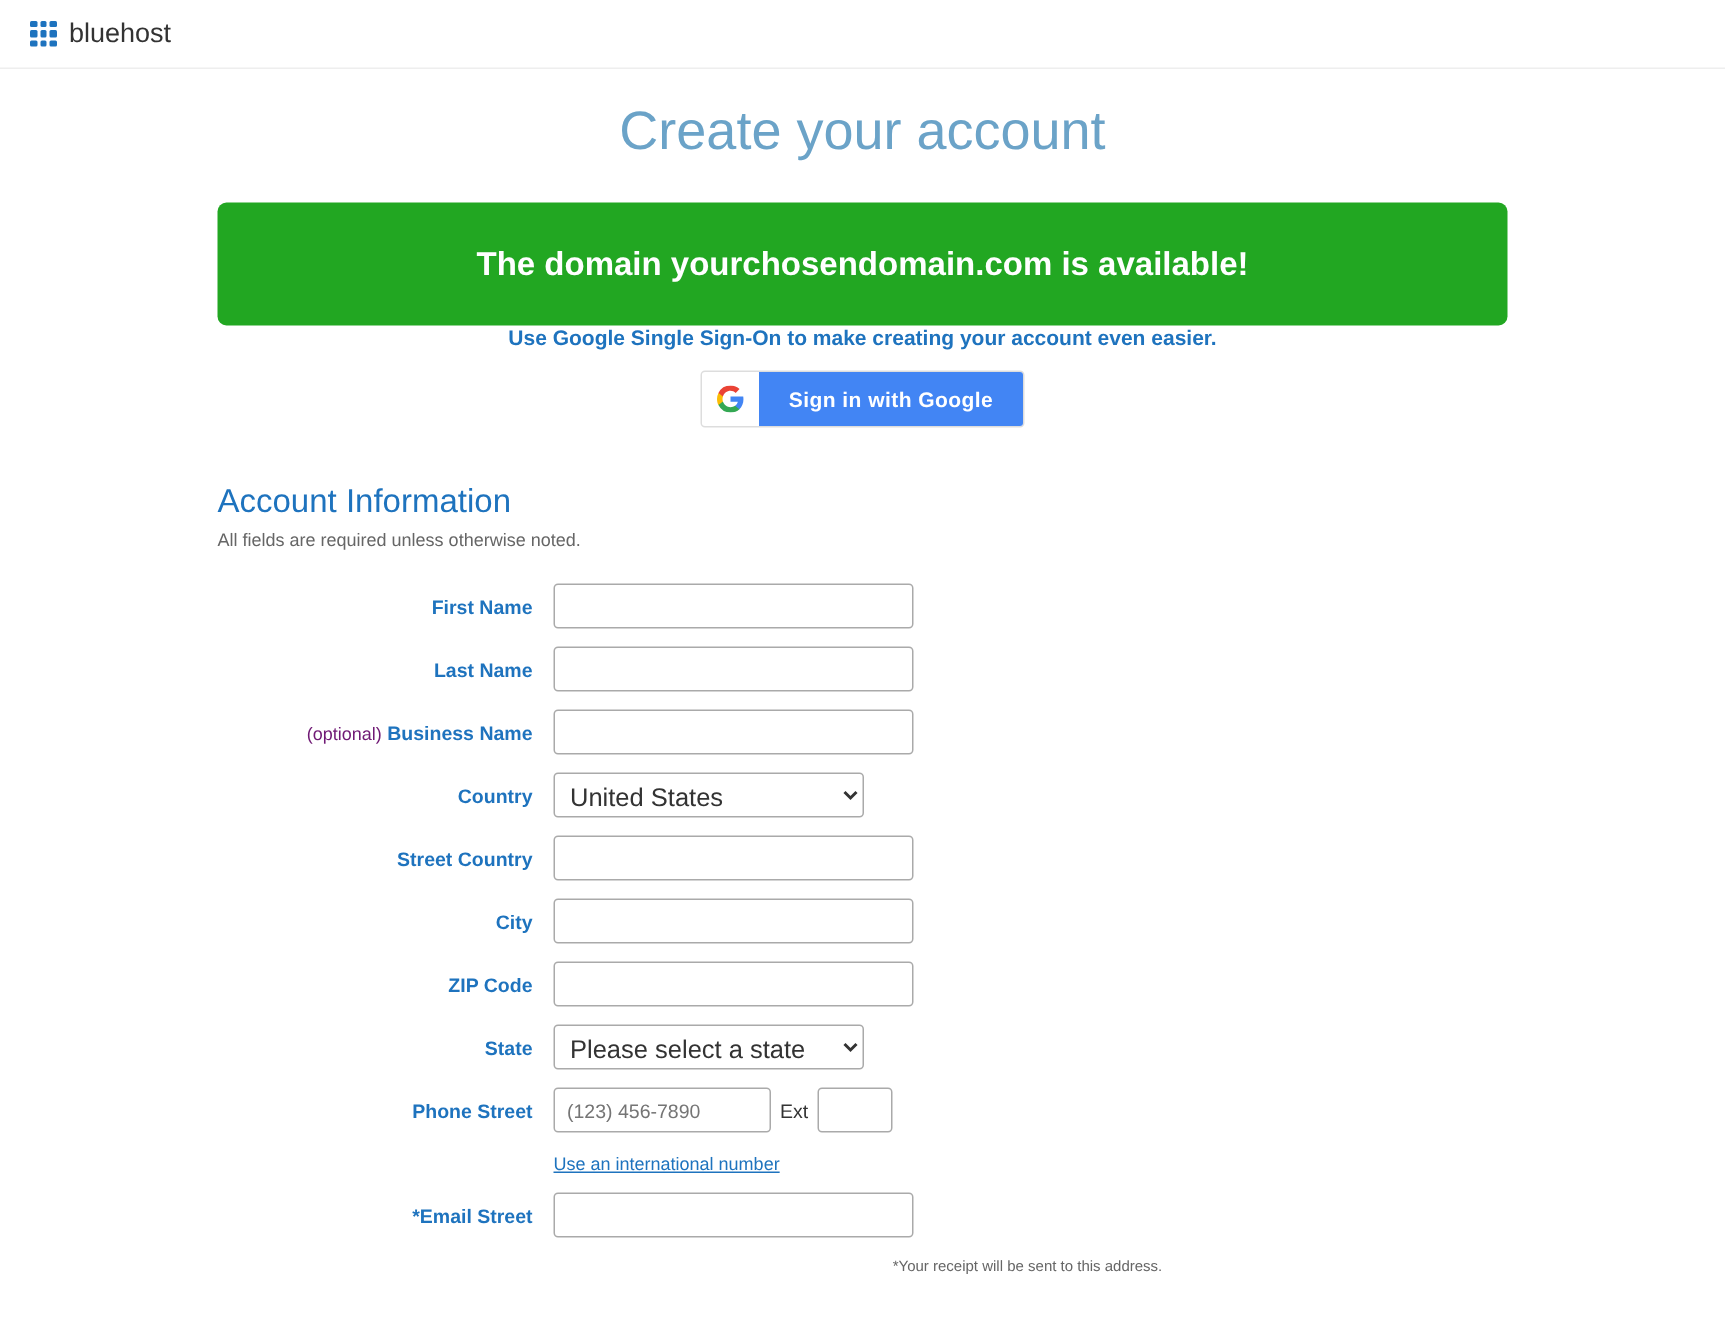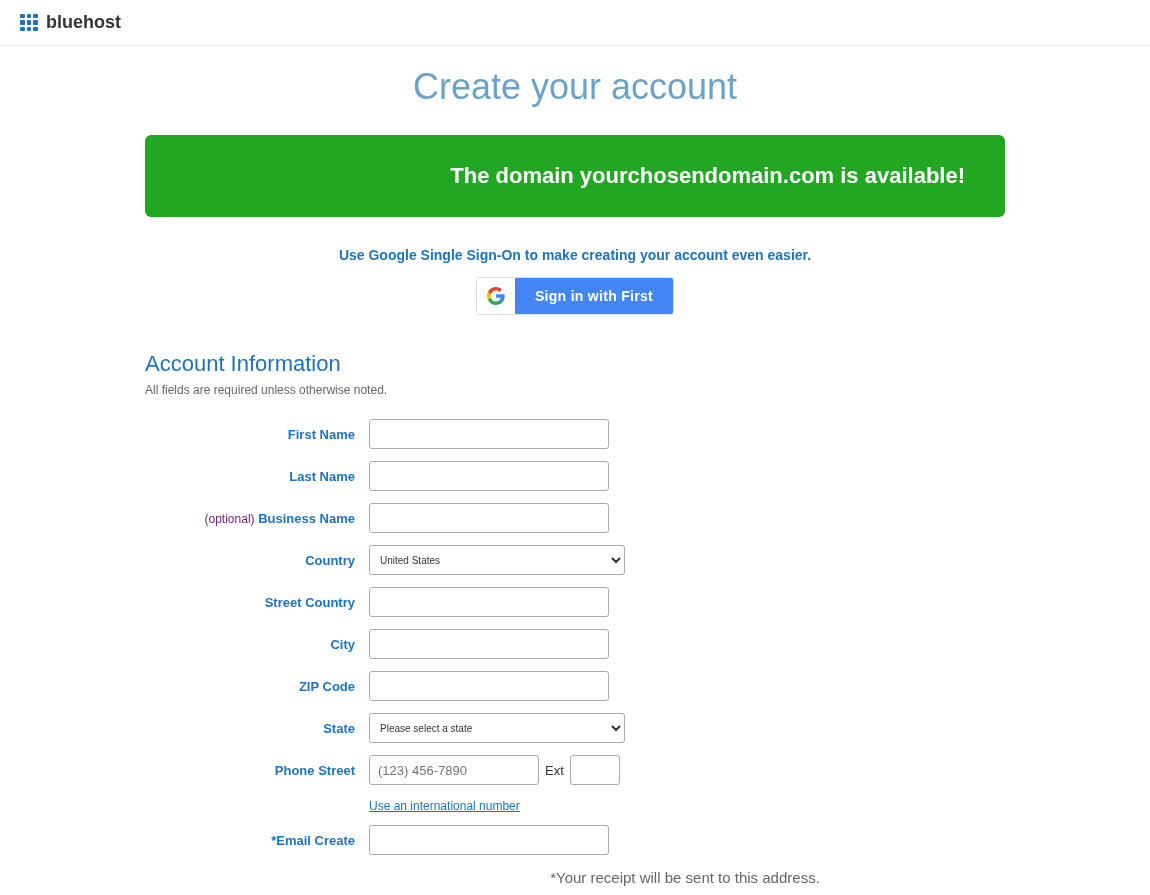--- a/index.html
+++ b/index.html
@@ -25,40 +25,39 @@
       height: 18px;
     }
     .logo-grid span {
       background: #1e73be;
       display: block;
       border-radius: 1px;
     }
     .logo-text {
       font-size: 18px;
       color: #333;
-      font-weight: bold;
+      font-weight: normal;
     }
     .page-container {
       max-width: 900px;
       margin: 0 auto;
       padding: 20px;
     }
     .page-title {
       text-align: center;
       font-size: 36px;
       font-weight: 300;
       color: #6ba3c8;
       margin-bottom: 27px;
     }
     .domain-banner {
       background: #22a722;
       border-radius: 6px;
       padding: 28px 40px;
-      text-align: right;
-      margin-bottom: 30px;
+      text-align: center;
     }
     .domain-banner-text {
       color: #fff;
       font-size: 22px;
       font-weight: bold;
     }
     .google-sso-section {
       text-align: center;
       margin-bottom: 36px;
     }
@@ -131,37 +130,37 @@
     .form-input {
       width: 240px;
       padding: 6px 8px;
       border: 1px solid #aaa;
       border-radius: 3px;
       font-size: 13px;
       color: #333;
       height: 30px;
     }
     .form-select {
-      width: 256px;
+      width: 207px;
       padding: 5px 6px;
       border: 1px solid #aaa;
       border-radius: 3px;
-      font-size: 10px;
+      font-size: 17px;
       color: #333;
       height: 30px;
       background: #fff;
       appearance: auto;
     }
     .phone-row {
       display: flex;
       align-items: center;
       gap: 6px;
     }
     .phone-input {
-      width: 170px;
+      width: 145px;
       padding: 6px 8px;
       border: 1px solid #aaa;
       border-radius: 3px;
       font-size: 13px;
       height: 30px;
     }
     .ext-label {
       font-size: 13px;
       color: #333;
     }
@@ -173,21 +172,21 @@
       font-size: 13px;
       height: 30px;
     }
     .intl-link {
       color: #1e73be;
       font-size: 12px;
       text-decoration: underline;
       cursor: pointer;
     }
     .receipt-note {
-      font-size: 15px;
+      font-size: 10px;
       color: #666;
       text-align: center;
       margin-top: 2px;
     }
     
   </style>
 </head>
 <body>
 
 <header>
@@ -219,21 +218,21 @@
       <span class="google-btn-icon">
         <svg width="18" height="18" viewBox="0 0 18 18" xmlns="http://www.w3.org/2000/svg">
           <g>
             <path d="M17.64 9.2c0-.637-.057-1.251-.164-1.84H9v3.481h4.844c-.209 1.125-.843 2.078-1.796 2.716v2.259h2.908c1.702-1.567 2.684-3.875 2.684-6.615z" fill="#4285F4"></path>
             <path d="M9 18c2.43 0 4.467-.806 5.956-2.18l-2.908-2.259c-.806.54-1.837.86-3.048.86-2.344 0-4.328-1.584-5.036-3.711H.957v2.332A8.997 8.997 0 0 0 9 18z" fill="#34A853"></path>
             <path d="M3.964 10.71A5.41 5.41 0 0 1 3.682 9c0-.593.102-1.17.282-1.71V4.958H.957A8.996 8.996 0 0 0 0 9c0 1.452.348 2.827.957 4.042l3.007-2.332z" fill="#FBBC05"></path>
             <path d="M9 3.58c1.321 0 2.508.454 3.44 1.345l2.582-2.58C13.463.891 11.426 0 9 0A8.997 8.997 0 0 0 .957 4.958L3.964 7.29C4.672 5.163 6.656 3.58 9 3.58z" fill="#EA4335"></path>
           </g>
         </svg>
       </span>
-      <span class="google-btn-label">Sign in with First</span>
+      <span class="google-btn-label">Sign in with Google</span>
     </button>
   </div>
 
   <div class="account-info-section">
     <h2 class="section-title">Account Information</h2>
     <p class="fields-note">All fields are required unless otherwise noted.</p>
 
     <table class="form-table">
       <tbody>
         <tr>
@@ -301,21 +300,21 @@
             </div>
           </td>
         </tr>
         <tr>
           <td class="label-cell"></td>
           <td>
             <a class="intl-link">Use an international number</a>
           </td>
         </tr>
         <tr>
-          <td class="label-cell">*Email Create</td>
+          <td class="label-cell">*Email Street</td>
           <td>
             <input class="form-input" type="email" style="">
           </td>
         </tr>
         <tr>
           <td class="label-cell"></td>
           <td>
             <p class="receipt-note">*Your receipt will be sent to this address.</p>
           </td>
         </tr>

